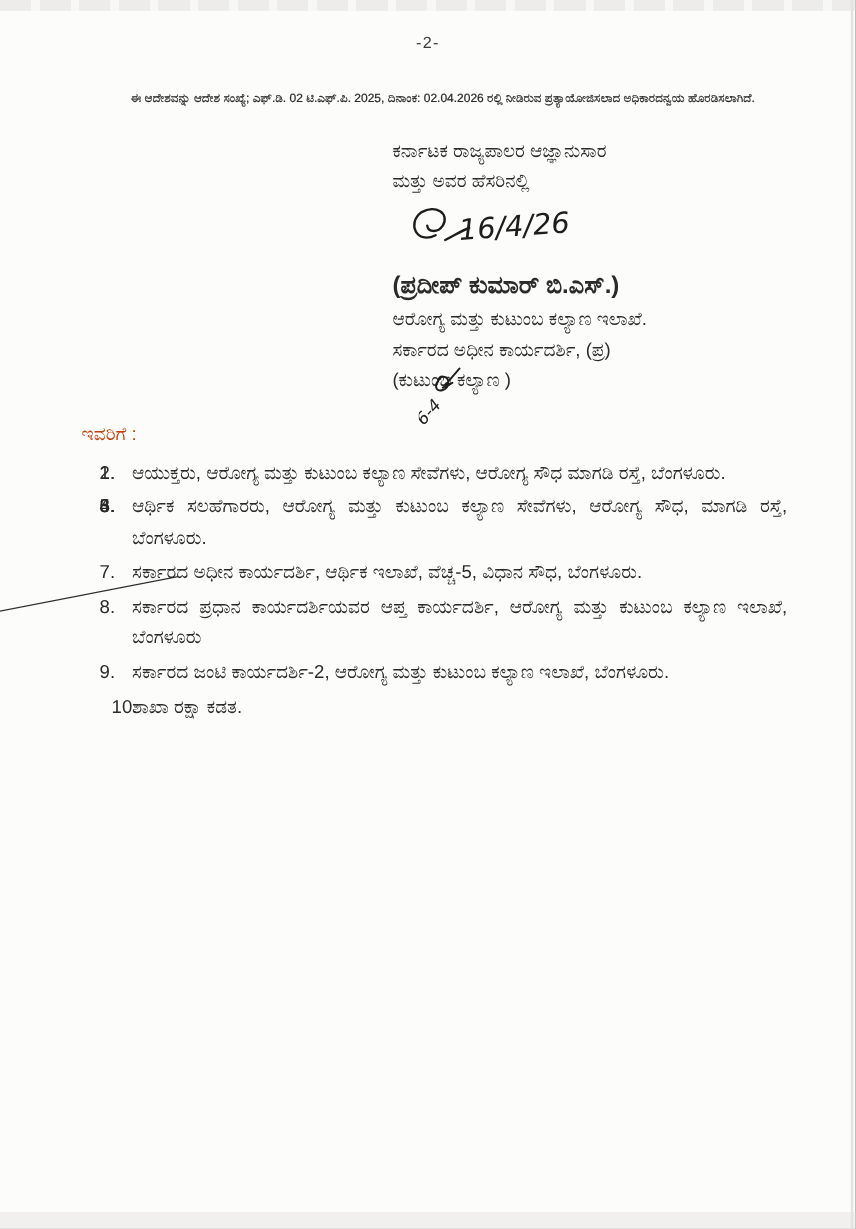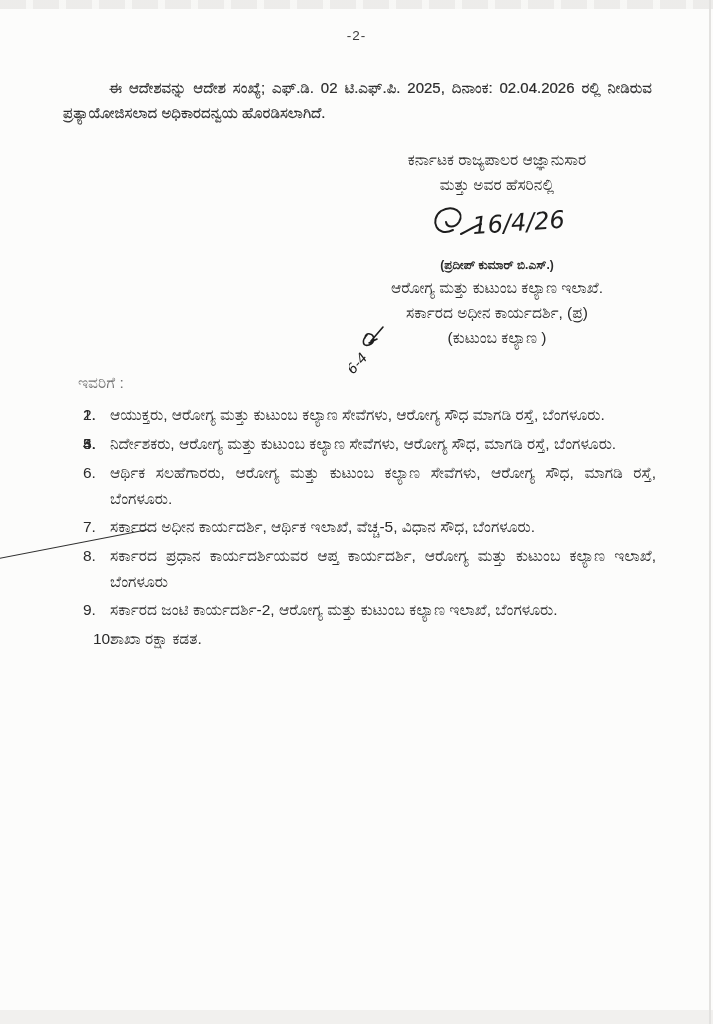--- a/index.html
+++ b/index.html
@@ -46,47 +46,46 @@
     font-size: 15.5px;
     line-height: 1.68;
     text-align: justify;
     text-indent: 46px;
     font-weight: bold;
     color: #2b2b2b;
     -webkit-text-stroke: 0.2px #2b2b2b;
   }
   .intro, .sig-block, .recipients { font-weight: normal; }
 
-  .body-text { font-size: 15px; line-height: 1.68; color: #2b2b2b; }
+  .body-text { font-size: 10px; line-height: 1.68; color: #2b2b2b; }
 
   
   .sig-block {
     width: 340px;
     margin: 22px 46px 0 auto;
-    text-align: center;
     font-size: 15.5px;
     line-height: 1.62;
     color: #2b2b2b;
   }
   .sig-line { margin: 0; }
   .signature-wrap { height: 56px; margin: 2px 0 0; position: relative; }
   .signature-wrap svg { display: inline-block; }
-  .signatory-name { margin: 0; font-weight: bold; font-size: 12px; }
+  .signatory-name { margin: 0; font-weight: bold; font-size: 20px; }
   .designation { margin: 0; }
   .designation-last { position: relative; margin: 0; }
   .annotation-mark {
     position: absolute; left: 22px; top: -6px; width: 62px; height: 66px;
   }
 
   
   .recipients { margin: 24px 57px 0 63px; }
   .recipients-heading {
-    margin: 0 0 10px 15px;
-    font-size: 15.5px;
-    color: #737373;
+    margin: 0 0 10px 5px;
+    font-size: 15.5px;
+    color: #c2410c;
   }
   ol.recipient-list { list-style: none; margin: 0; padding: 0; }
   ol.recipient-list li {
     position: relative;
     padding-left: 47px;
     margin-bottom: 3px;
     font-size: 15.5px;
     line-height: 1.66;
     text-align: justify;
     color: #2b2b2b;
@@ -162,21 +161,20 @@
         <span>ಆಯುಕ್ತರು, ಆರೋಗ್ಯ ಮತ್ತು ಕುಟುಂಬ ಕಲ್ಯಾಣ ಸೇವೆಗಳು, ಆರೋಗ್ಯ ಸೌಧ ಮಾಗಡಿ ರಸ್ತೆ, ಬೆಂಗಳೂರು.</span>
       </li>
       <li>
         <span class="num">3.</span>
       </li>
       <li>
         <span class="num">4.</span>
       </li>
       <li>
         <span class="num">5.</span>
-        <span>ನಿರ್ದೇಶಕರು, ಆರೋಗ್ಯ ಮತ್ತು ಕುಟುಂಬ ಕಲ್ಯಾಣ ಸೇವೆಗಳು, ಆರೋಗ್ಯ ಸೌಧ, ಮಾಗಡಿ ರಸ್ತೆ, ಬೆಂಗಳೂರು.</span>
       </li>
       <li>
         <span class="num">6.</span>
         <span>ಆರ್ಥಿಕ ಸಲಹೆಗಾರರು, ಆರೋಗ್ಯ ಮತ್ತು ಕುಟುಂಬ ಕಲ್ಯಾಣ ಸೇವೆಗಳು, ಆರೋಗ್ಯ ಸೌಧ, ಮಾಗಡಿ ರಸ್ತೆ, ಬೆಂಗಳೂರು.</span>
       </li>
       <li>
         <span class="num">7.</span>
         <span>ಸರ್ಕಾರದ ಅಧೀನ ಕಾರ್ಯದರ್ಶಿ, ಆರ್ಥಿಕ ಇಲಾಖೆ, ವೆಚ್ಚ-5, ವಿಧಾನ ಸೌಧ, ಬೆಂಗಳೂರು.</span>
       </li>
       <li>

